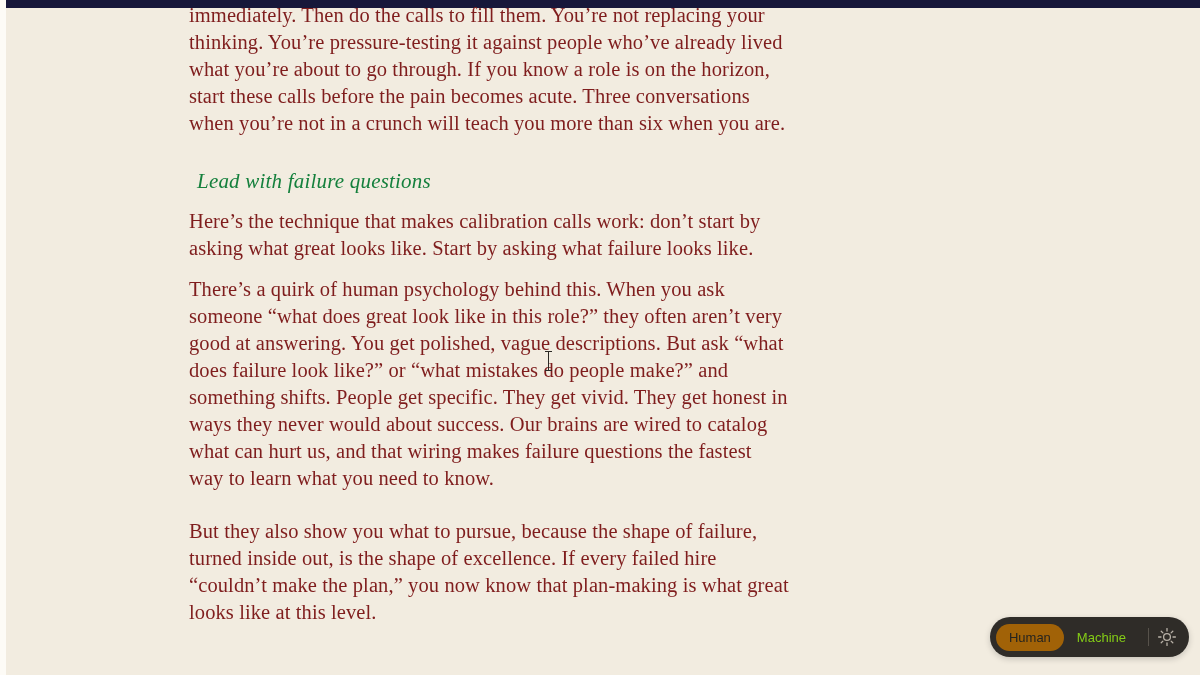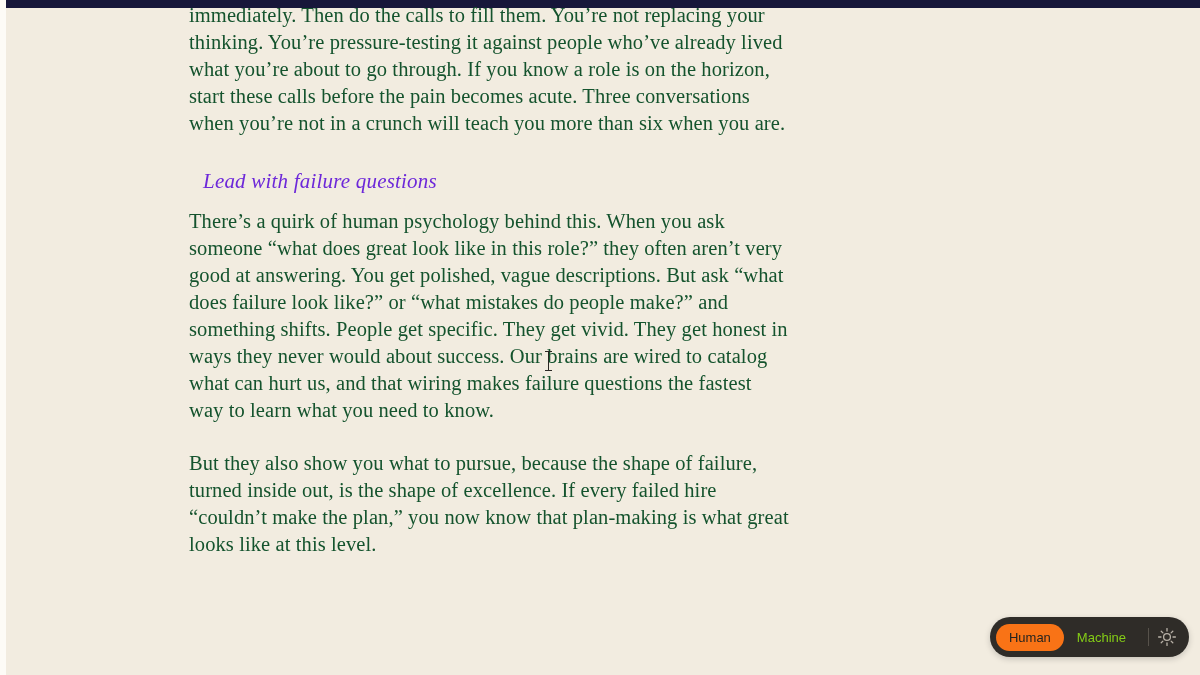--- a/index.html
+++ b/index.html
@@ -47,40 +47,40 @@
     top: 0;
     left: 189px;
     width: 601px;
     height: 675px;
   }
 
   .article p {
     margin: 4px 0 26px 0;
     font-size: 20.5px;
     line-height: 27px;
-    color: #14532d;
+    color: #7f1d1d;
     letter-spacing: 0.1px;
   }
 
   .article p.first {
     margin-top: 0;
     padding-top: 2px;
   }
 
   .article p.tight {
     margin-bottom: 14px;
   }
 
   h3.section-heading {
     font-size: 21px;
     font-style: italic;
     font-weight: 400;
-    margin: 32px 0 14px 14px;
+    margin: 32px 0 14px 8px;
     letter-spacing: 0.2px;
-    color: #6d28d9;
+    color: #15803d;
   }
 
   
   .caret {
     position: absolute;
     left: 548px;
     top: 351px;
     width: 1px;
     height: 20px;
     background: #2a2824;
@@ -112,21 +112,21 @@
     font-family: "Liberation Sans", sans-serif;
   }
   .mode-opt {
     font-size: 13px;
     padding: 6px 13px;
     border-radius: 14px;
     color: #84cc16;
     white-space: nowrap;
   }
   .mode-opt.active {
-    background: #f97316;
+    background: #a16207;
     color: #26241f;
   }
   .pill-divider {
     width: 1px;
     height: 18px;
     background: #57524b;
     margin: 0 7px 0 9px;
   }
   .sun-icon {
     width: 22px;
@@ -143,20 +143,21 @@
 
   <div class="top-band"></div>
   <div class="left-rule"></div>
 
   <div class="article">
 
     <p class="first">immediately. Then do the calls to fill them. You’re not replacing your thinking. You’re pressure-testing it against people who’ve already lived what you’re about to go through. If you know a role is on the horizon, start these calls before the pain becomes acute. Three conversations when you’re not in a crunch will teach you more than six when you are.</p>
 
     <h3 class="section-heading">Lead with failure questions</h3>
 
+    <p class="tight">Here’s the technique that makes calibration calls work: don’t start by asking what great looks like. Start by asking what failure looks like.</p>
 
     <p>There’s a quirk of human psychology behind this. When you ask someone “what does great look like in this role?” they often aren’t very good at answering. You get polished, vague descriptions. But ask “what does failure look like?” or “what mistakes do people make?” and something shifts. People get specific. They get vivid. They get honest in ways they never would about success. Our brains are wired to catalog what can hurt us, and that wiring makes failure questions the fastest way to learn what you need to know.</p>
 
 
     <p>But they also show you what to pursue, because the shape of failure, turned inside out, is the shape of excellence. If every failed hire “couldn’t make the plan,” you now know that plan-making is what great looks like at this level.</p>
 
   </div>
 
   <div class="caret"></div>
 

